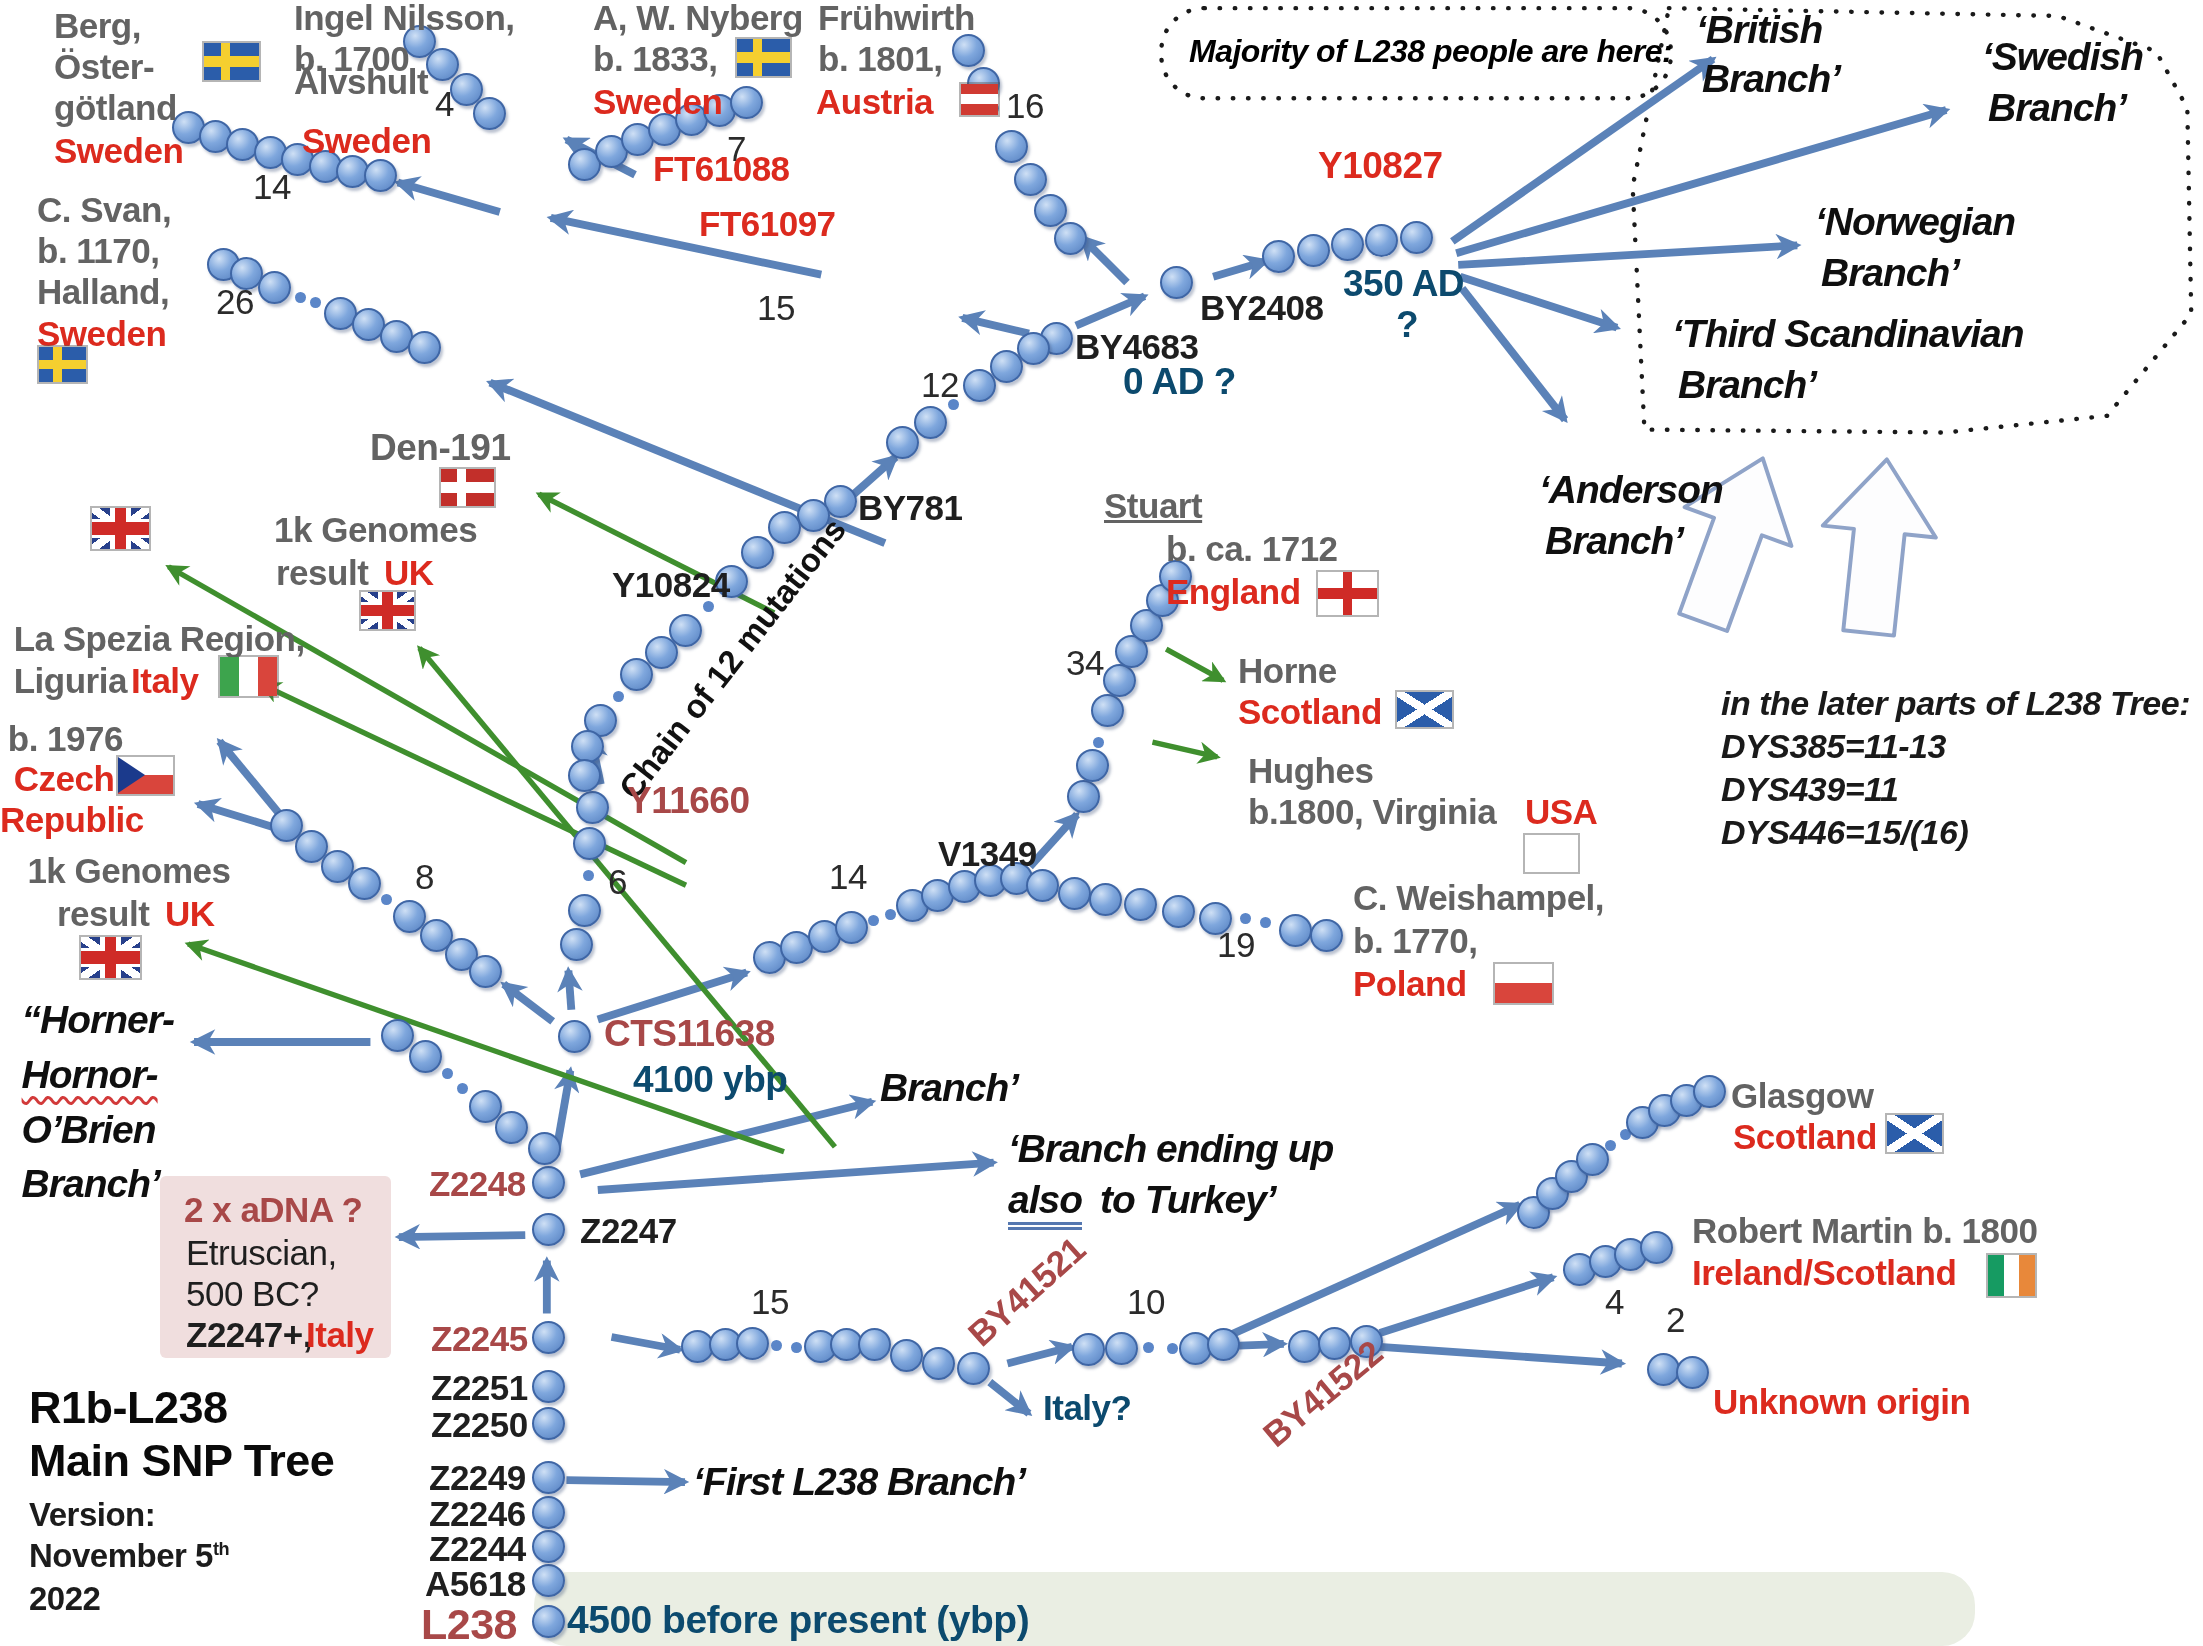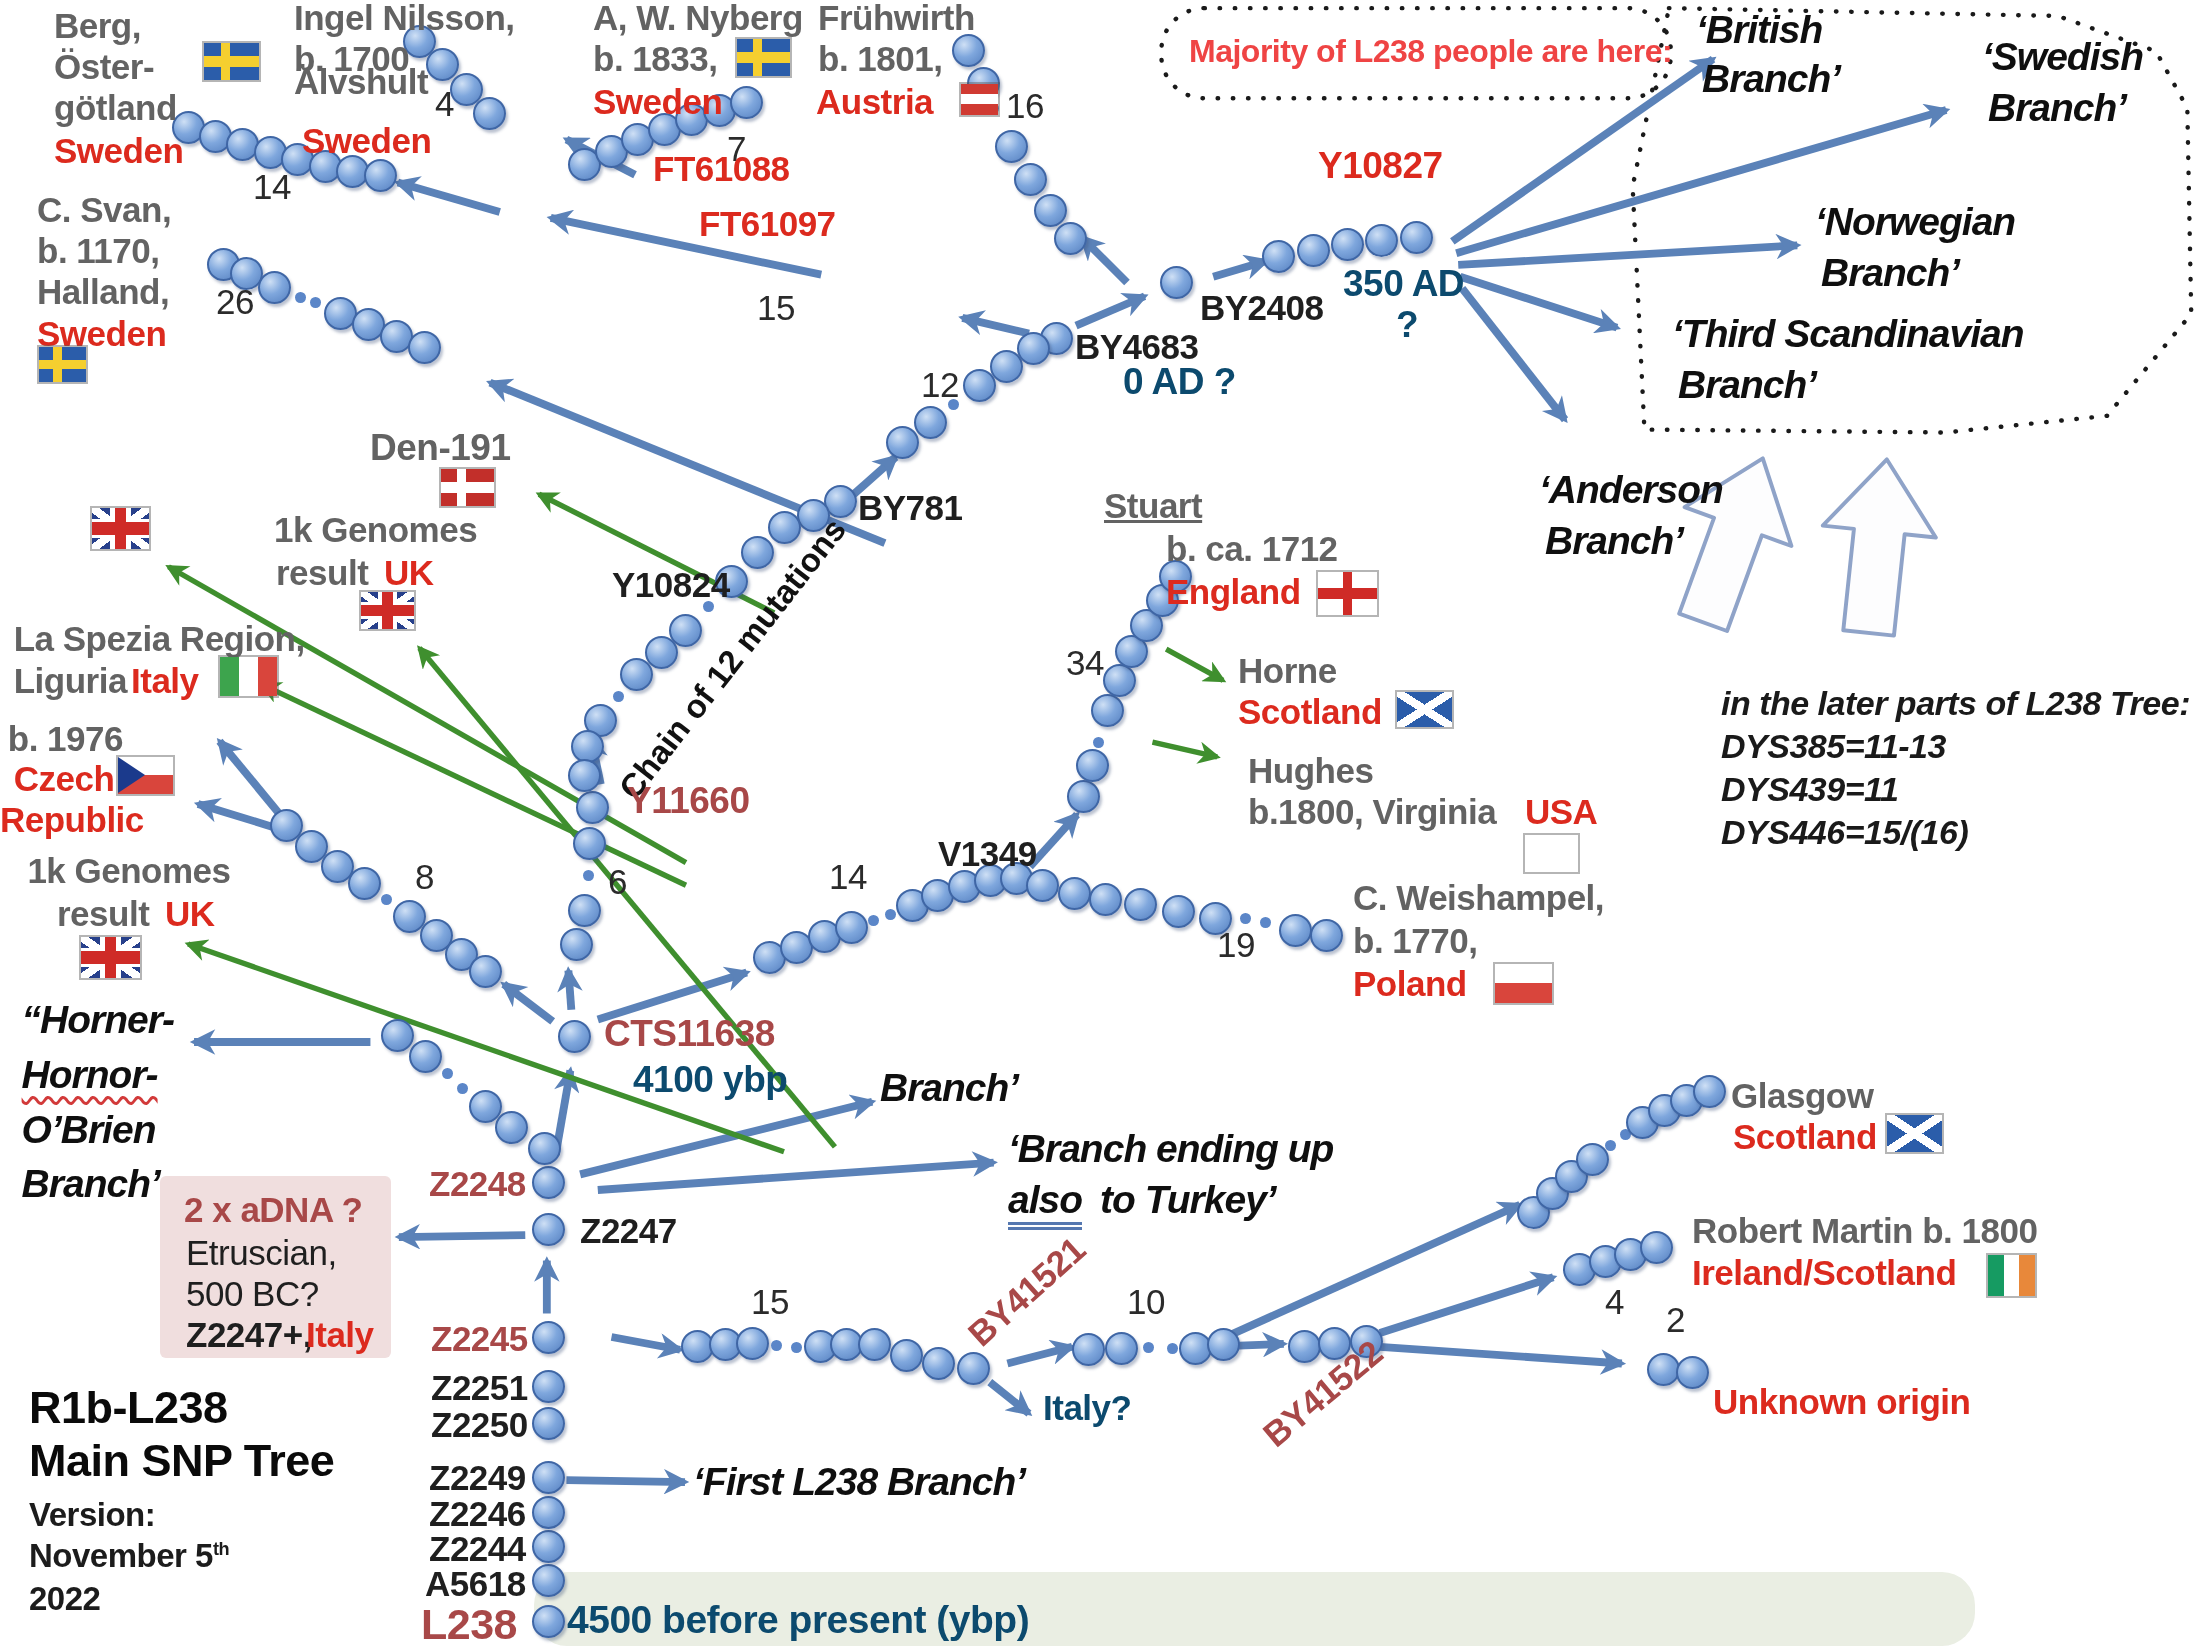--- a/index.html
+++ b/index.html
@@ -12,21 +12,21 @@
        white-space:pre;letter-spacing:-0.5px;line-height:1.05;}
   .gray{color:#636363}
   .red{color:#dc2a1e}
   .darkred{color:#a84848}
   .black{color:#1f1f1f}
   .blackreg{color:#1f1f1f;font-weight:500}
   .green{color:#0c4a6e}
   .num{color:#2b2b2b;font-weight:500}
   .branch{color:#0f0f0f;font-style:italic;font-size:39px;font-weight:700;letter-spacing:-1px}
   .note{color:#1a1a1a;font-style:italic;font-weight:600;font-size:34px}
-  .majority{color:#ef4444;font-weight:600;font-size:32px}
+  .majority{color:#000000;font-style:italic;font-weight:600;font-size:32px}
   .chainlbl{font-size:33px;font-weight:600;color:#111;letter-spacing:0}
   .title{font-size:45px;color:#0a0a0a}
   .version{font-size:33px;color:#1c1c1c;font-weight:700}
   .wavy{text-decoration:underline wavy #d23a3a 2.9px;text-underline-offset:7.8px;}
   .alsoul{border-bottom:8.8px double #5577b0;padding-bottom:1px;}
   .lbl sup{font-size:55%;}
   .dot{position:absolute;z-index:2;width:33px;height:33px;border-radius:50%;box-sizing:border-box;
        background:radial-gradient(circle at 35% 30%,#cfe0f5 0%,#7fa7dd 45%,#5580c0 100%);
        border:2px solid #3f66a5;box-shadow:2px 2.9px 2.9px rgba(60,80,120,.35);}
   .dot.sm{width:10.8px;height:10.8px;border:none;background:#5b86c8;box-shadow:none;}

